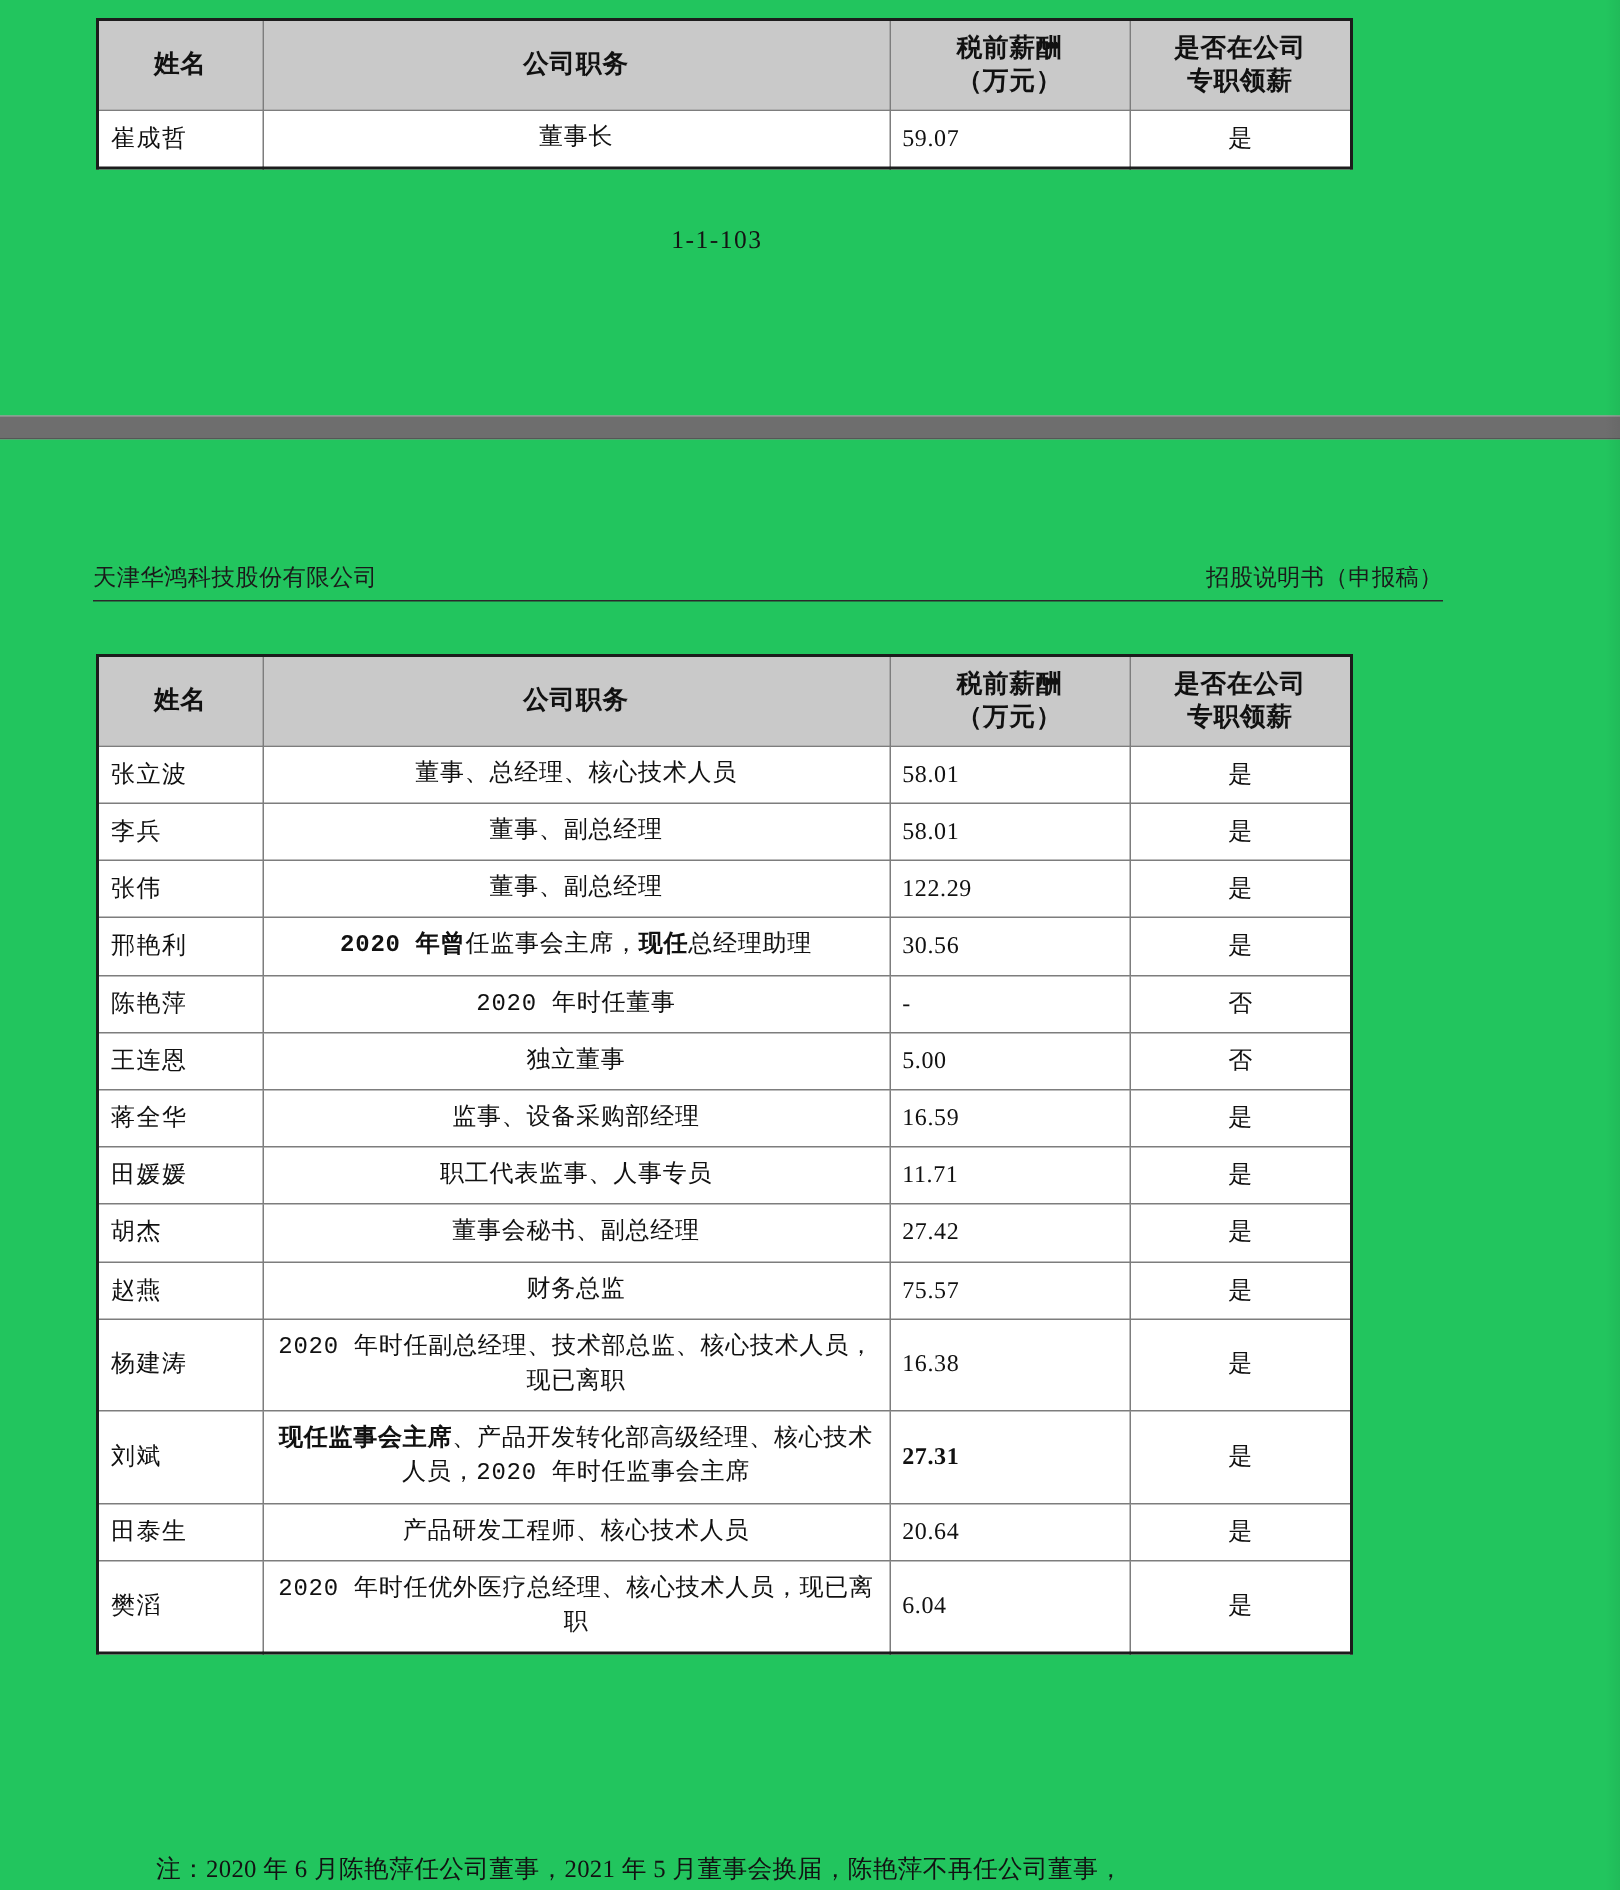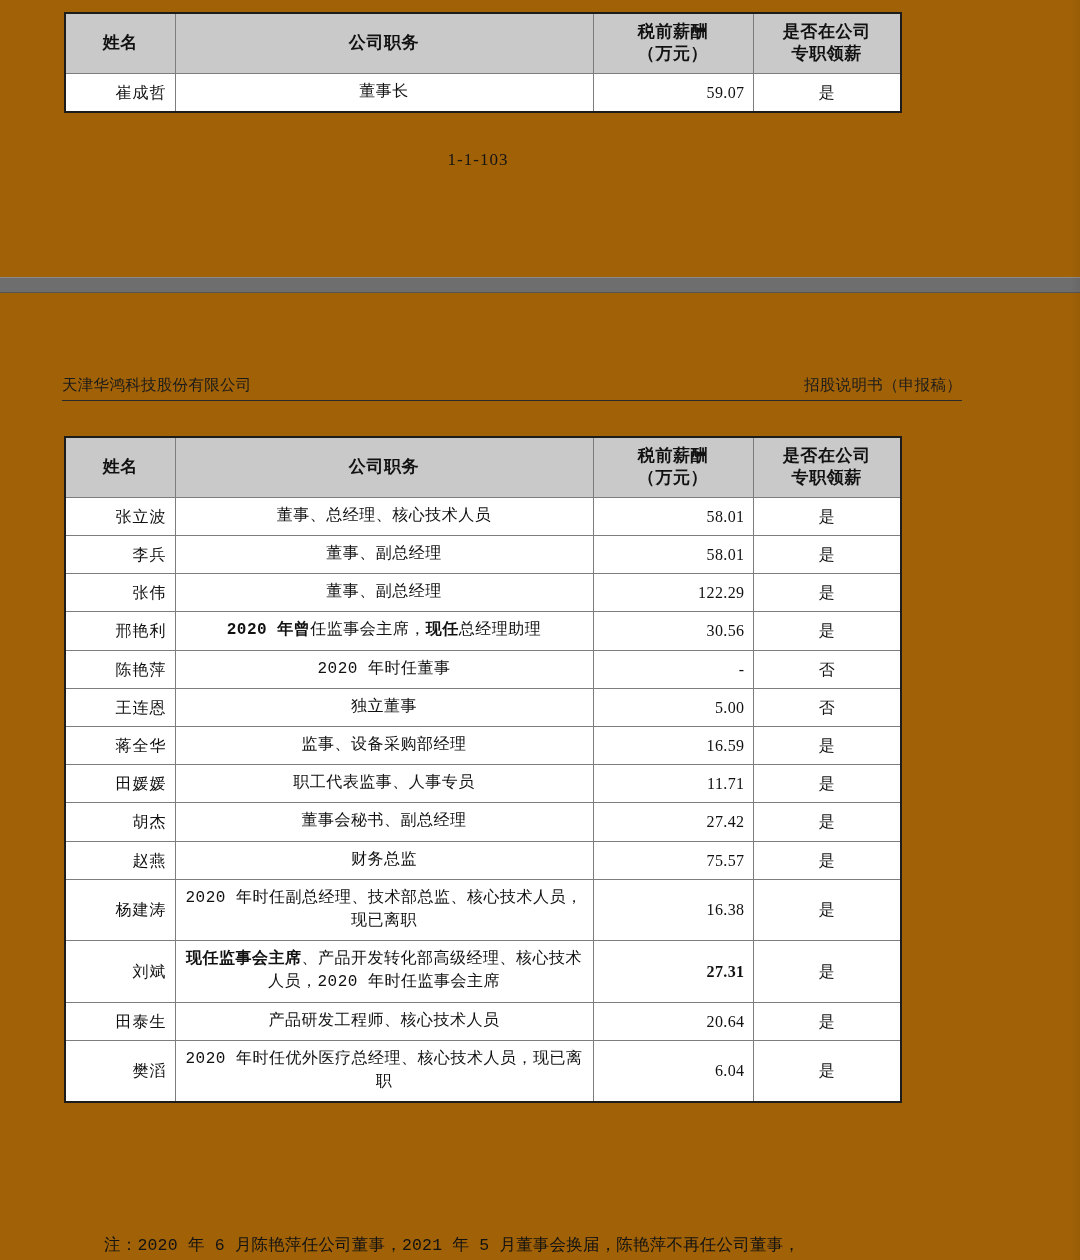--- a/index.html
+++ b/index.html
@@ -14,21 +14,21 @@
     font-family: "Liberation Serif", "DejaVu Serif", serif;
     color: #111111;
     overflow: hidden;
   }
 
   
   .page {
     position: absolute;
     left: 0;
     width: 1080px;
-    background: #a16207;
+    background: #22c55e;
   }
   #page-top    { top: 0;   height: 277px; }
   #page-bottom { top: 293px; height: 967px; }
 
   .page-divider {
     position: absolute;
     left: 0;
     top: 277px;
     width: 1080px;
     height: 16px;
@@ -98,24 +98,24 @@
     vertical-align: middle;
     line-height: 1.45;
   }
 
   
   col.c-name { width: 110px; }
   col.c-post { width: 418px; }
   col.c-pay  { width: 160px; }
   col.c-full { width: 148px; }
 
-  td.cell-name { text-align: right; letter-spacing: 1px; margin-top: 11px; }
+  td.cell-name { text-align: left; letter-spacing: 1px; margin-top: 11px; }
   td.cell-post { text-align: center; letter-spacing: 0.5px; font-family: Liberation Mono, monospace; }
   td.cell-post.align-left { text-align: center; }
-  td.cell-pay  { text-align: right; padding-right: 14px; letter-spacing: 0.4px; }
+  td.cell-pay  { text-align: left; padding-right: 14px; letter-spacing: 0.4px; }
   td.cell-pay.bold { font-weight: bold; }
   td.cell-full { text-align: center; }
 
   .b { font-weight: bold; }
 
   
   #table-top-wrap {
     position: absolute;
     left: 64px;
     top: 12px;
@@ -129,21 +129,20 @@
   
   .footnote {
     position: absolute;
     left: 104px;
     top: 941px;
     width: 880px;
     font-size: 16.5px;
     line-height: 1.5;
     color: #121212;
     letter-spacing: 0.2px;
-    font-family: Liberation Mono, monospace;
   }
 
   
   .sheet-edge {
     position: absolute;
     top: 0;
     right: 0;
     width: 10px;
     height: 1260px;
     background: linear-gradient(to right, rgba(0,0,0,0.00), rgba(0,0,0,0.05));

